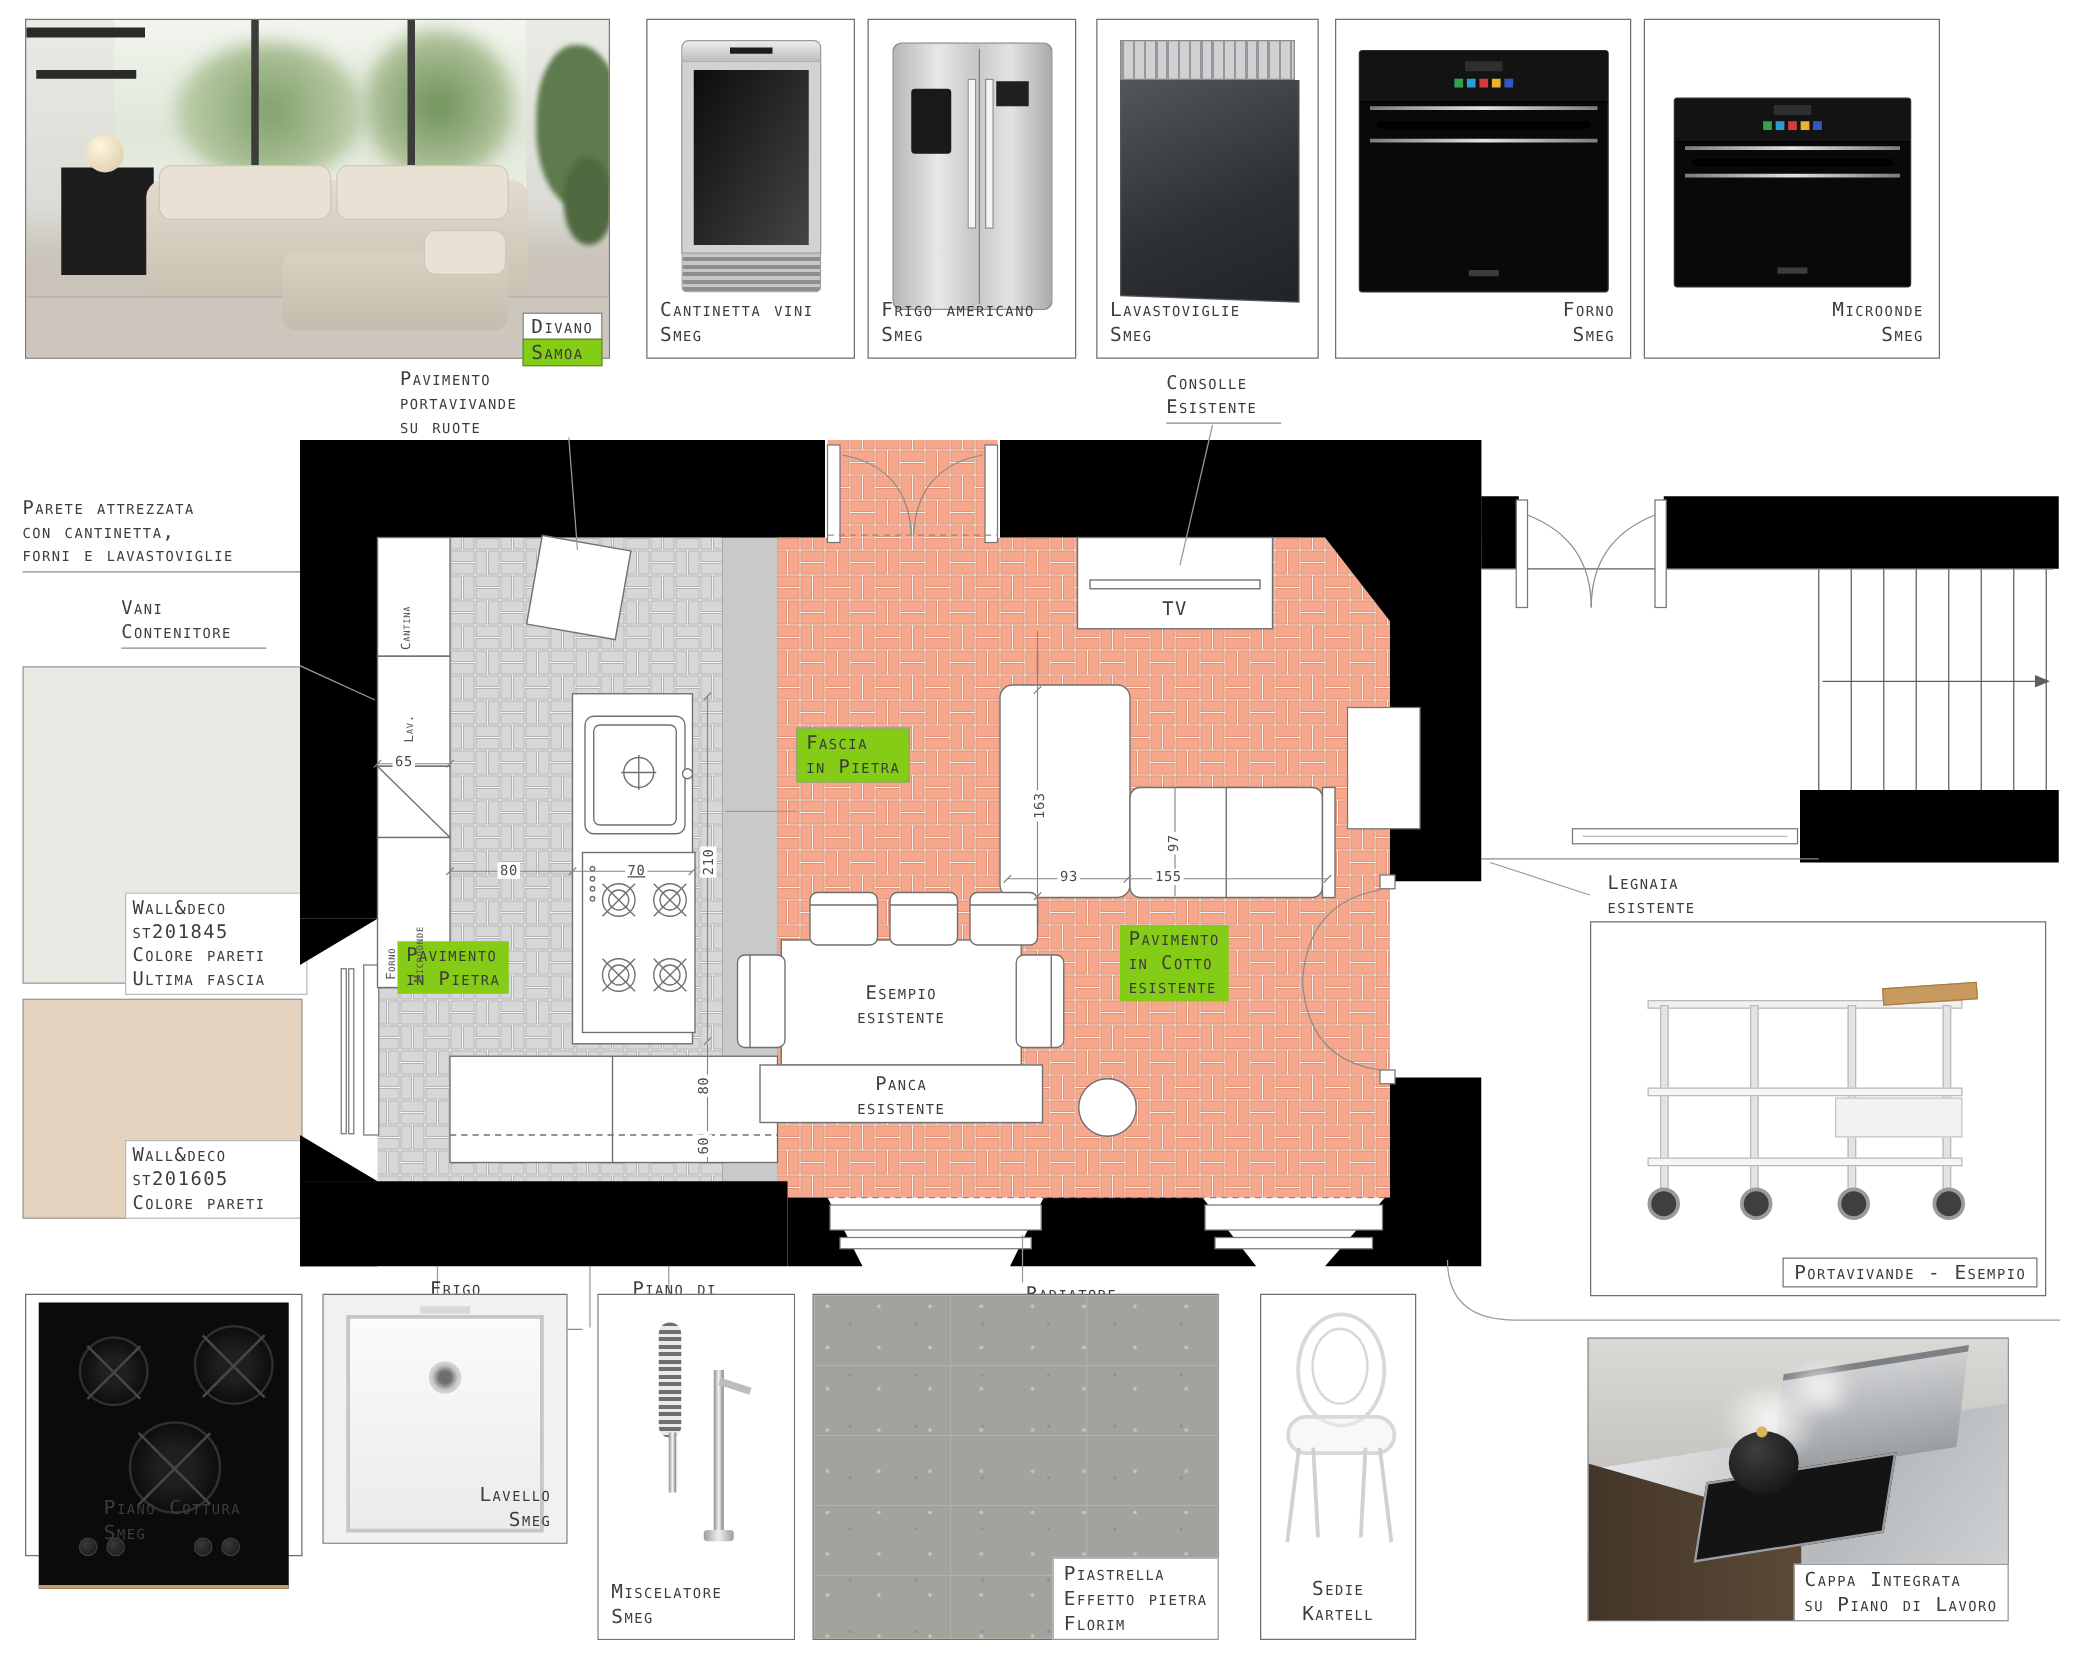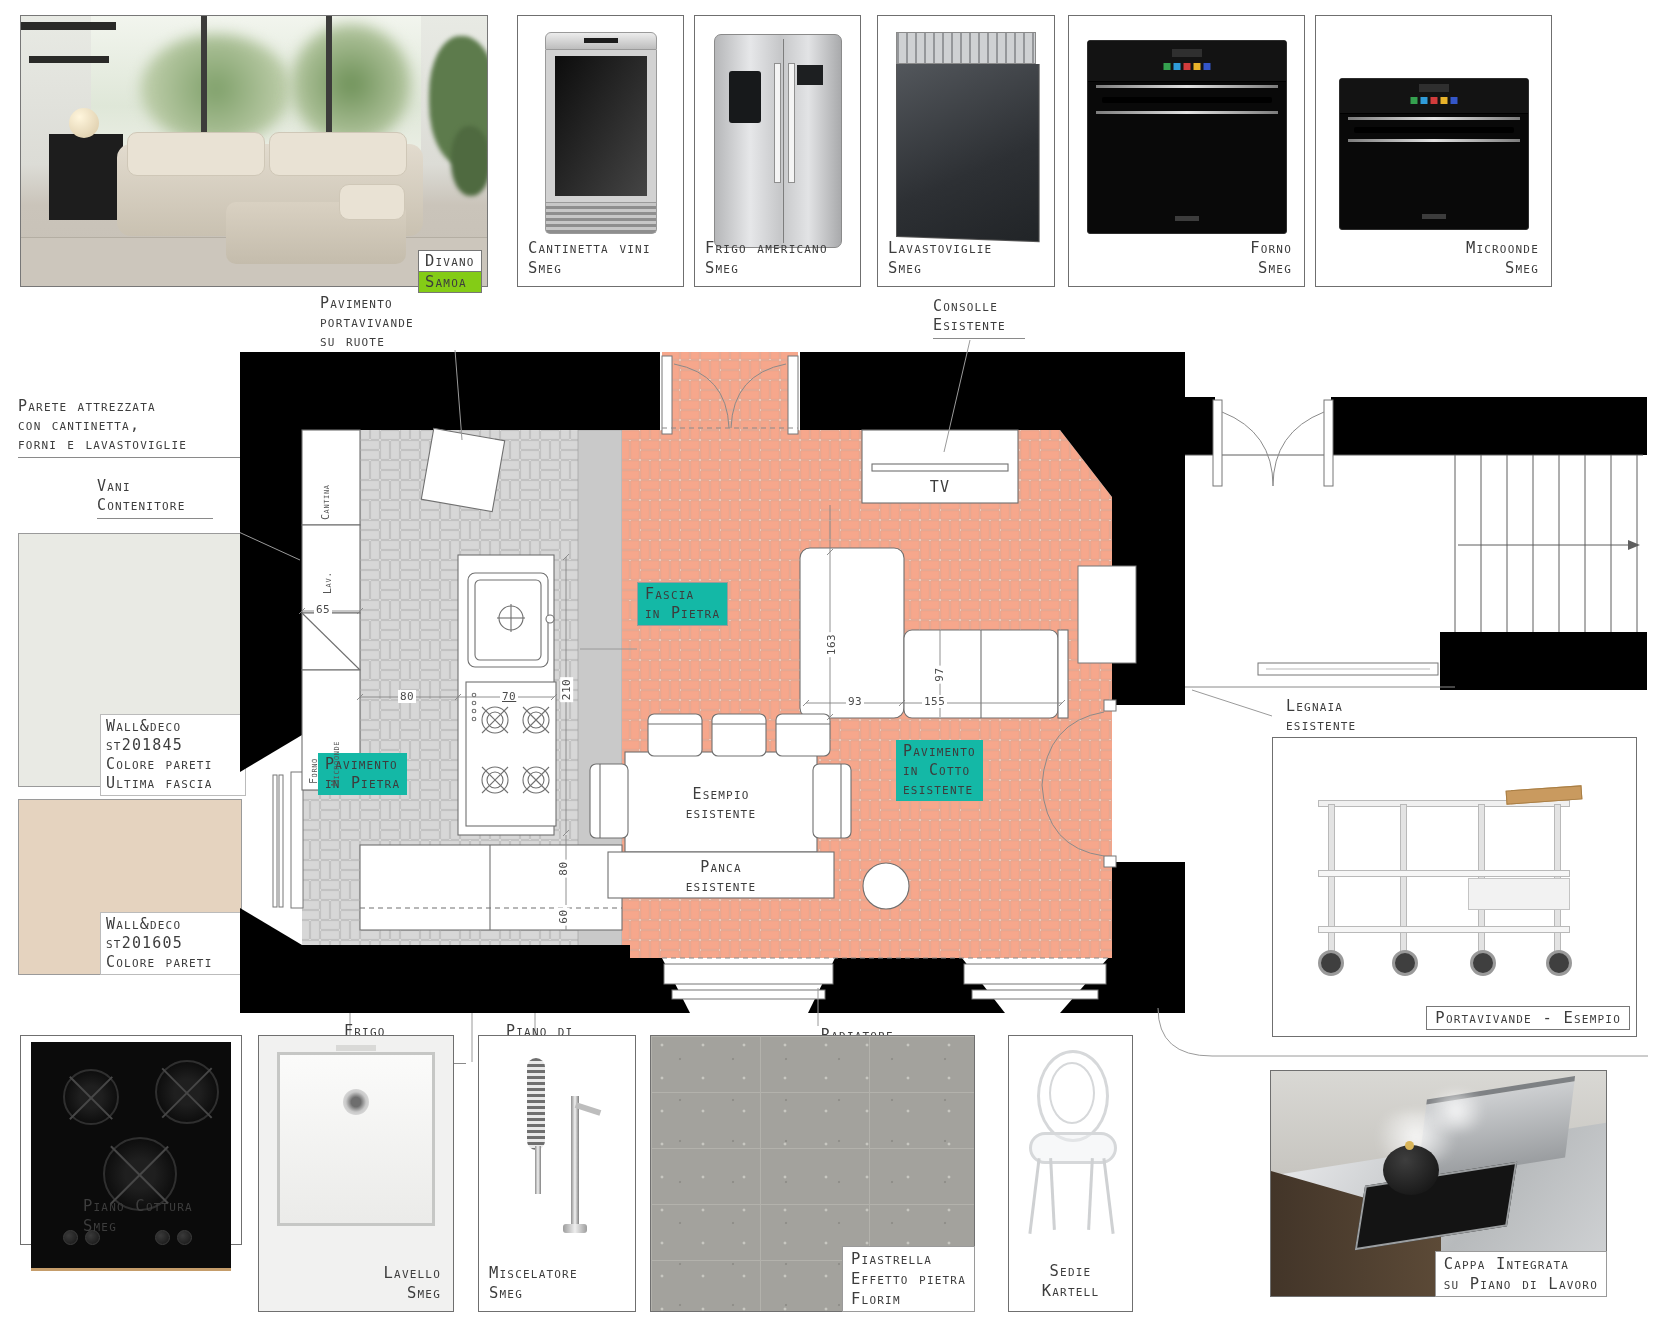--- a/index.html
+++ b/index.html
@@ -8,21 +8,21 @@
   .cad{font-variant:small-caps;color:#3d3d3d;letter-spacing:1.2px;}
   .t15{font-size:15px;line-height:19px;}
   .t155{font-size:15.5px;line-height:20px;}
   .t10{font-size:10px;letter-spacing:.6px;}
   .abs{position:absolute;}
   .card{position:absolute;background:#fff;border:1px solid #6f6f6f;box-sizing:border-box;}
   .card .lbl{position:absolute;bottom:8px;left:10px;}
   .card .lbl.r{left:auto;right:12px;text-align:right;}
   .ann{position:absolute;}
   .uln{border-bottom:1px solid #8a8a8a;padding-bottom:3px;}
-  .planbox{position:absolute;background:#14b8a6;padding:2px 7px;}
+  .planbox{position:absolute;background:#84cc16;padding:2px 7px;}
   .planbox.bd{border:1px solid #9a9a9a;}
   .dim{position:absolute;background:#fff;color:#4a4a4a;font-size:11px;padding:0 2px;
        font-variant:small-caps;letter-spacing:.5px;}
   .dimv{transform:rotate(-90deg);}
   .vtxt{writing-mode:vertical-rl;transform:rotate(180deg);color:#555;}
   
   .sofa-photo{position:absolute;left:20px;top:15px;width:468px;height:272px;border:1px solid #777;
     background:linear-gradient(180deg,#e8eae4 0%,#dcdcd6 55%,#cac4ba 70%,#c6c0b6 100%);overflow:hidden;box-sizing:border-box;}
   .sp-window{position:absolute;left:70px;top:0;width:330px;height:150px;
     background:linear-gradient(180deg,#f2f5ee,#dfe7d8 60%,#eef0e8);}
@@ -546,21 +546,21 @@
       <div class="knob" style="left:27%;bottom:10%;"></div>
     <div class="knob" style="left:62%;bottom:10%;"></div>
       <div class="knob" style="left:73%;bottom:10%;"></div>
   </div>
   <div class="lbl cad t155" style="left:62px;">
     <div>Piano Cottura</div>
       <div>Smeg</div>
   </div>
 </div>
 
-<div class="card" style="left:258px;top:1035px;width:196px;height:277px;">
+<div class="card" style="left:258px;top:1035px;width:196px;height:200px;">
   <div class="abs" style="inset:0;background:#f1f1f0;">
     <div class="sink-out">
       <div class="sink-drain"></div>
       <div class="abs" style="left:50%;top:-10px;transform:translateX(-50%);width:40px;height:6px;background:#d9d9d7;"></div>
     </div>
   </div>
   <div class="lbl r cad t155">
     <div>Lavello</div>
       <div>Smeg</div>
   </div>

